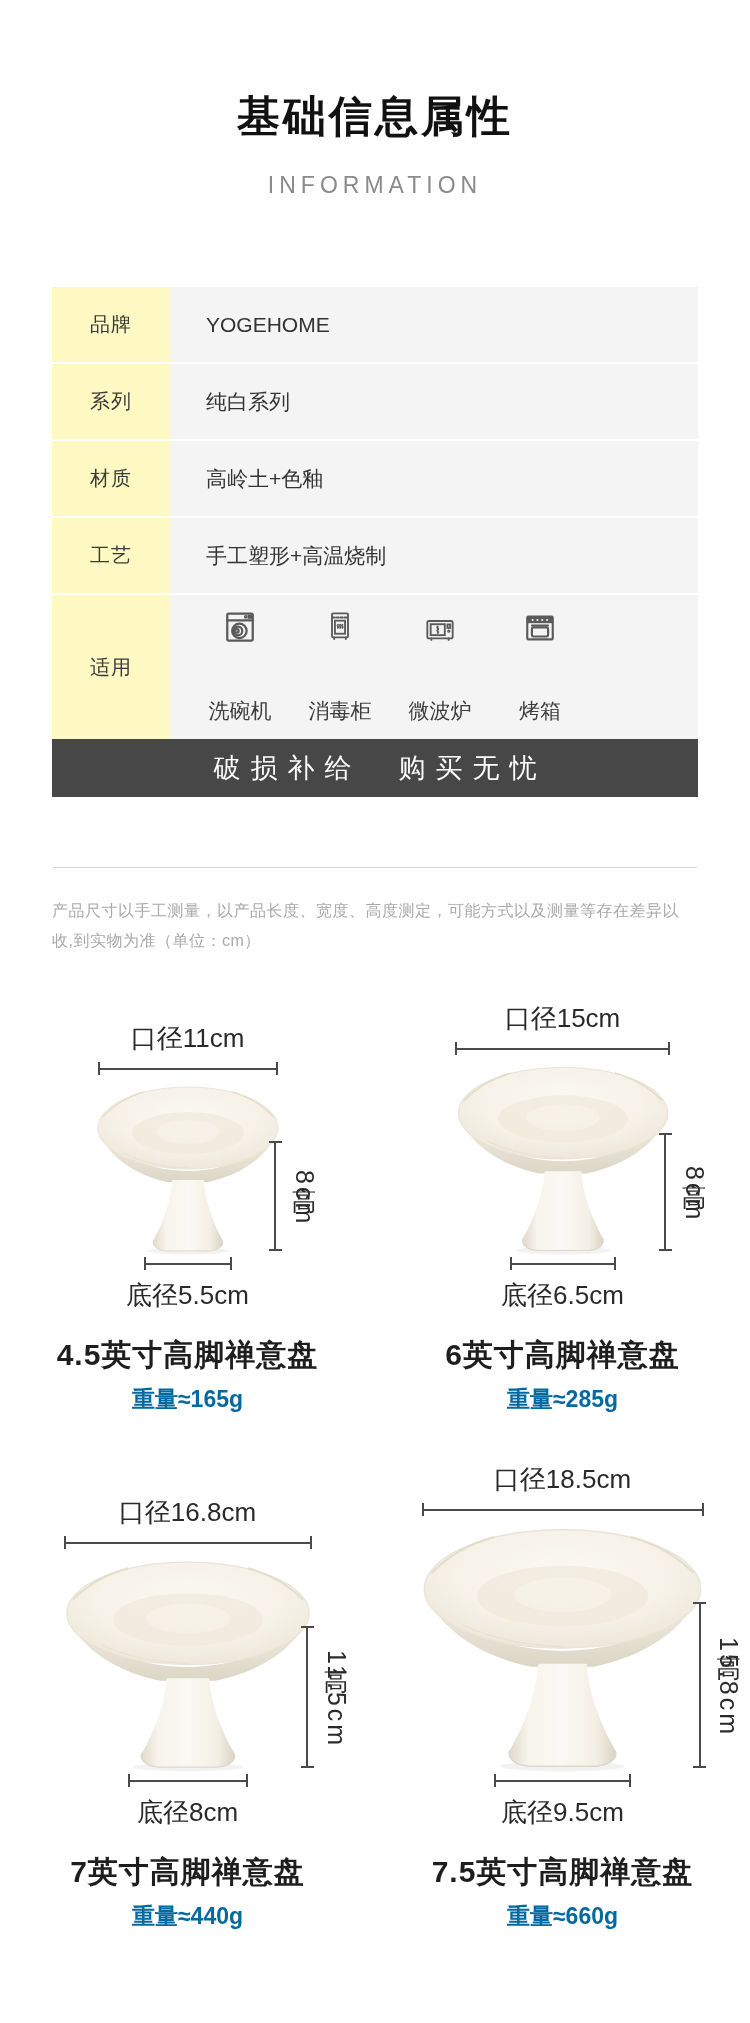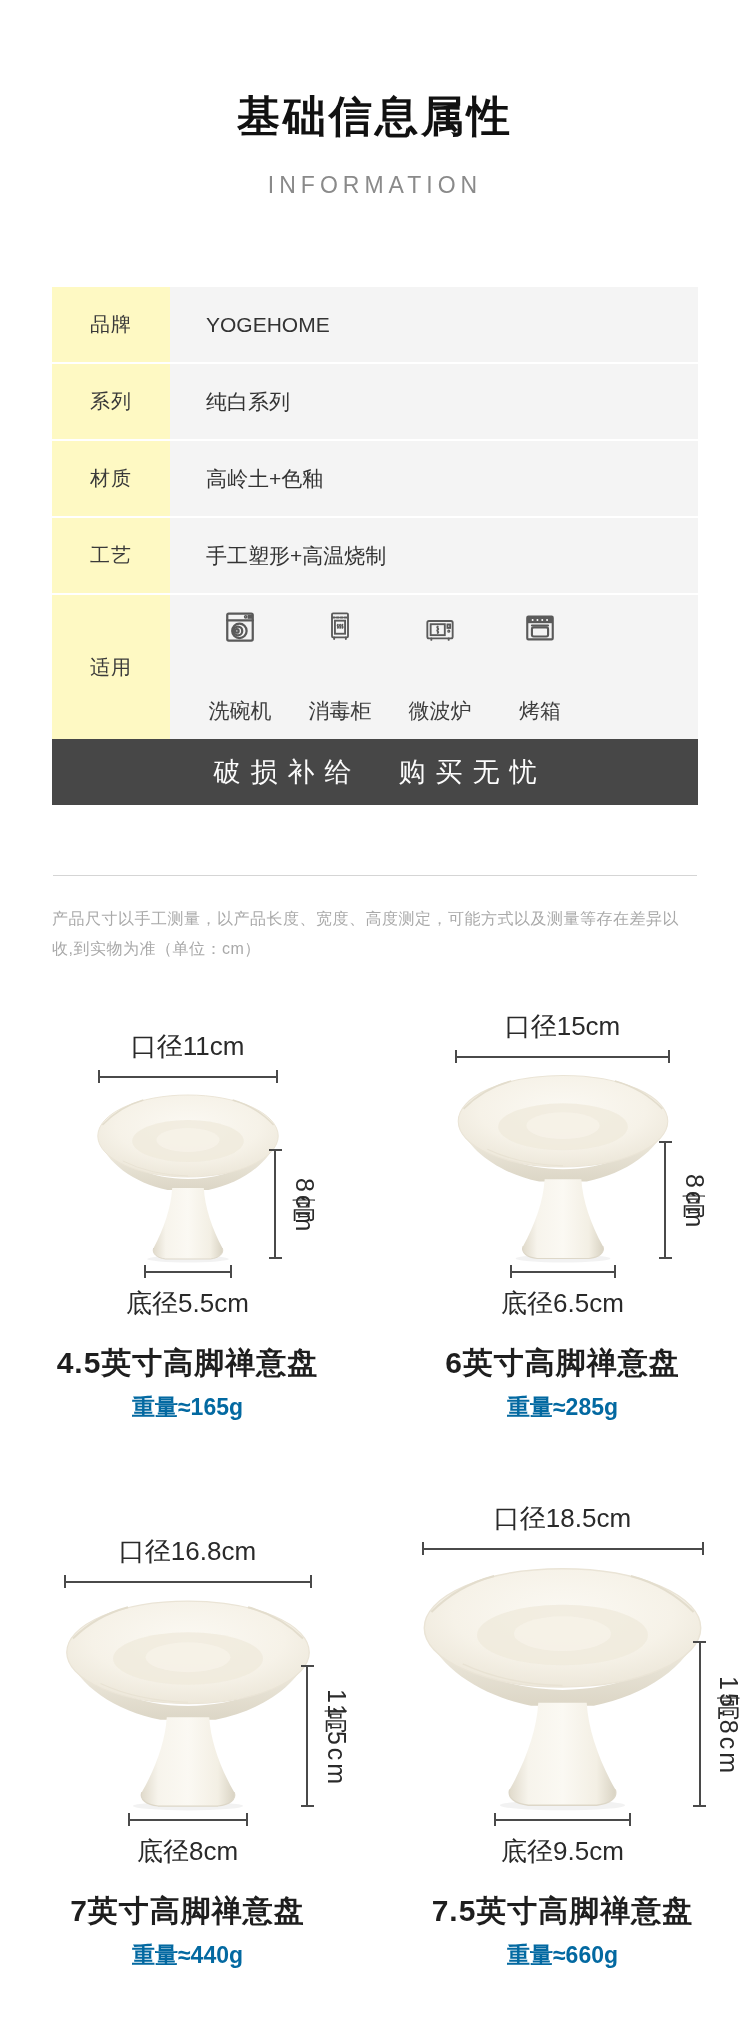--- a/index.html
+++ b/index.html
@@ -21,29 +21,29 @@
   .tvalue{flex:1;background:#f4f4f4;display:flex;align-items:center;padding-left:36px;
           font-size:21px;color:#333;text-align:center;}
   .trow.apply{min-height:118px;}
   .apply .tvalue{padding-top:14px;padding-bottom:14px;gap:32px;}
   .app-item{display:flex;flex-direction:column;align-items:center;min-width:68px;gap:44px;}
   .app-item .ic{height:36px;display:flex;align-items:flex-end;}
   .app-item svg{display:block;}
   .app-item .app-label{margin-top:8px;font-size:21px;color:#3d3d3d;}
 
   
-  .banner{margin:0 52px;height:66px;background:#474747;display:flex;align-items:center;justify-content:center;
+  .banner{margin:0 52px;height:58px;background:#474747;display:flex;align-items:center;justify-content:center;
           color:#fcfcfc;font-size:27px;font-weight:300;letter-spacing:10px;text-indent:10px;}
 
   
   .divider{margin:70px 53px 0;border-top:1px solid #d5d5d5;height:0;}
   .note{margin:28px 52px 0;width:648px;font-size:16px;line-height:1.85;color:#a9a9a9;letter-spacing:.5px;}
 
   
-  .products{margin-top:46px;display:grid;grid-template-columns:375px 375px;row-gap:78px;
+  .products{margin-top:46px;display:grid;grid-template-columns:375px 375px;row-gap:47px;
             justify-items:center;align-items:end;}
   .card{display:flex;flex-direction:column;align-items:center;}
   .dim-label{font-size:26px;color:#2a2a2a;font-weight:500;}
   .dim-label.bottom{margin-top:8px;}
   .h-measure{position:relative;height:13px;margin-top:6px;}
   .h-measure::before,.h-measure::after{content:"";position:absolute;top:0;bottom:0;width:2px;background:#4a4a4a;}
   .h-measure::before{left:0;} .h-measure::after{right:0;}
   .h-measure .mid{position:absolute;left:0;right:0;top:50%;height:2px;margin-top:-1px;background:#4a4a4a;display:block;}
   .h-measure.bottom-line{margin-top:2px;}
   .plate-area{position:relative;margin-top:8px;}

